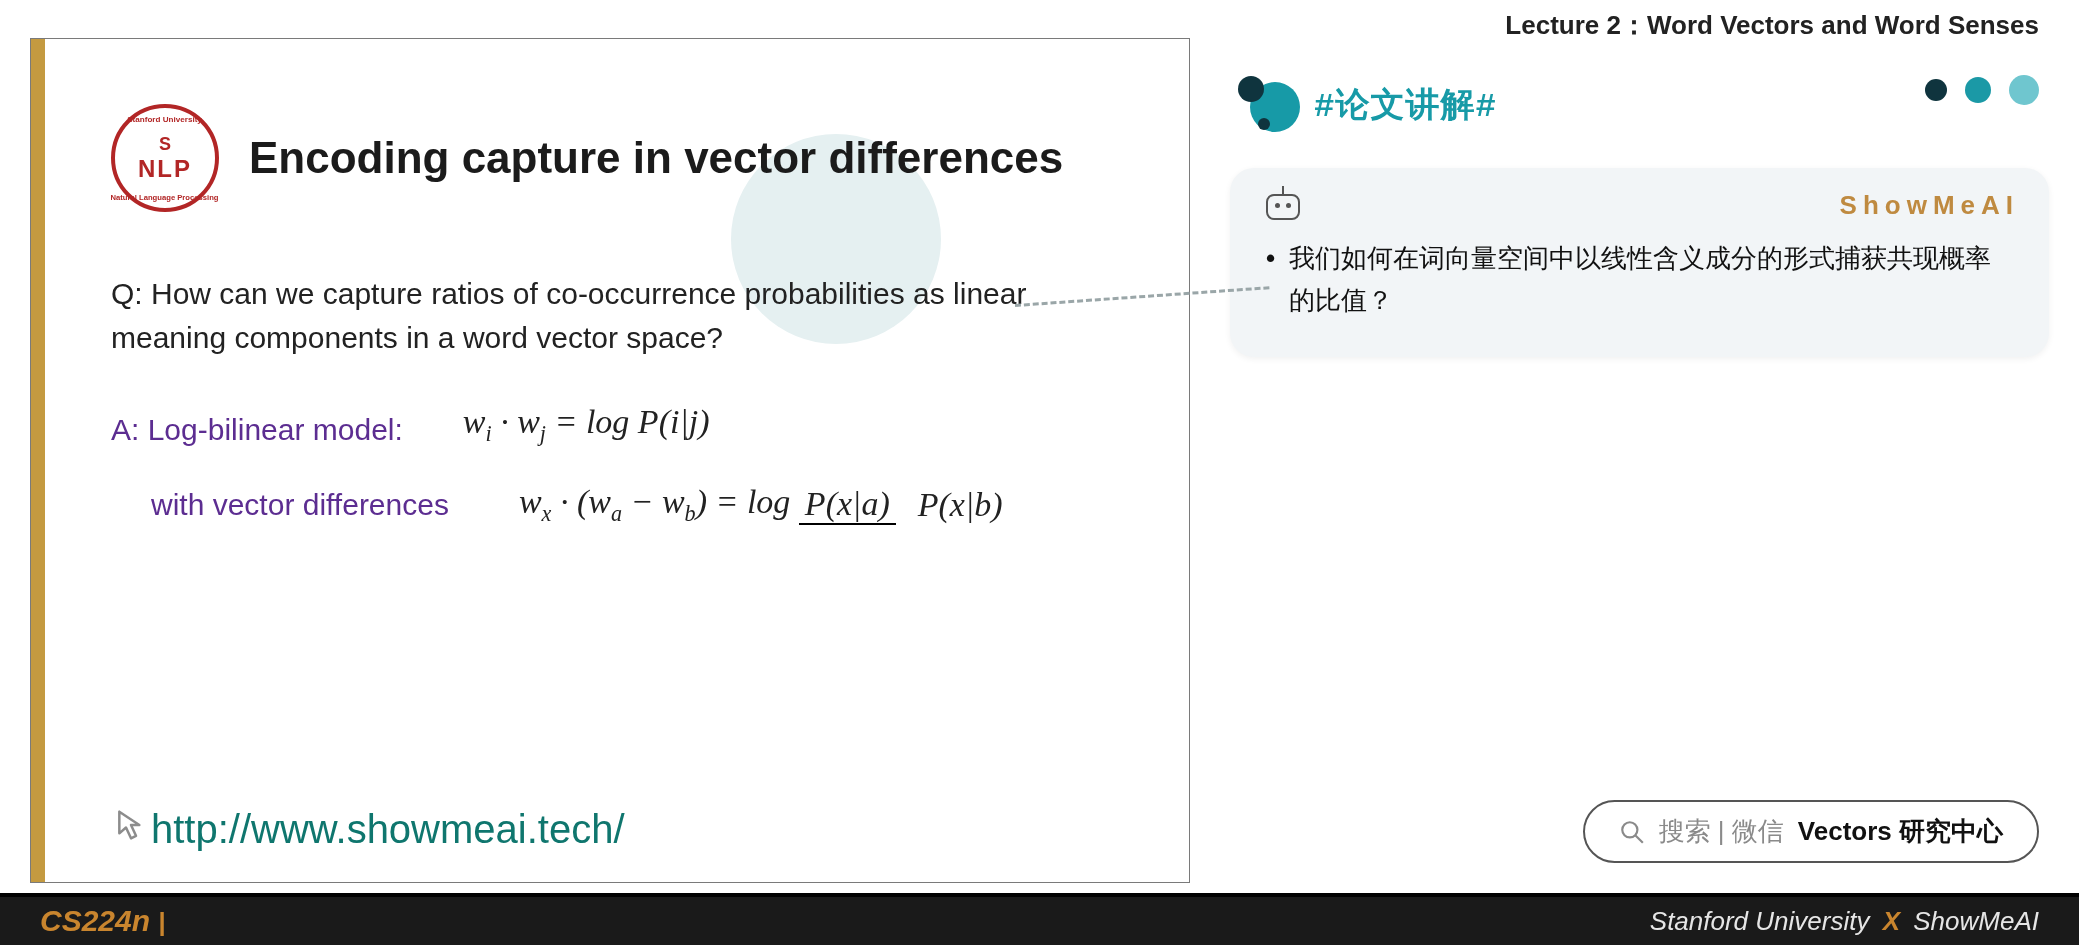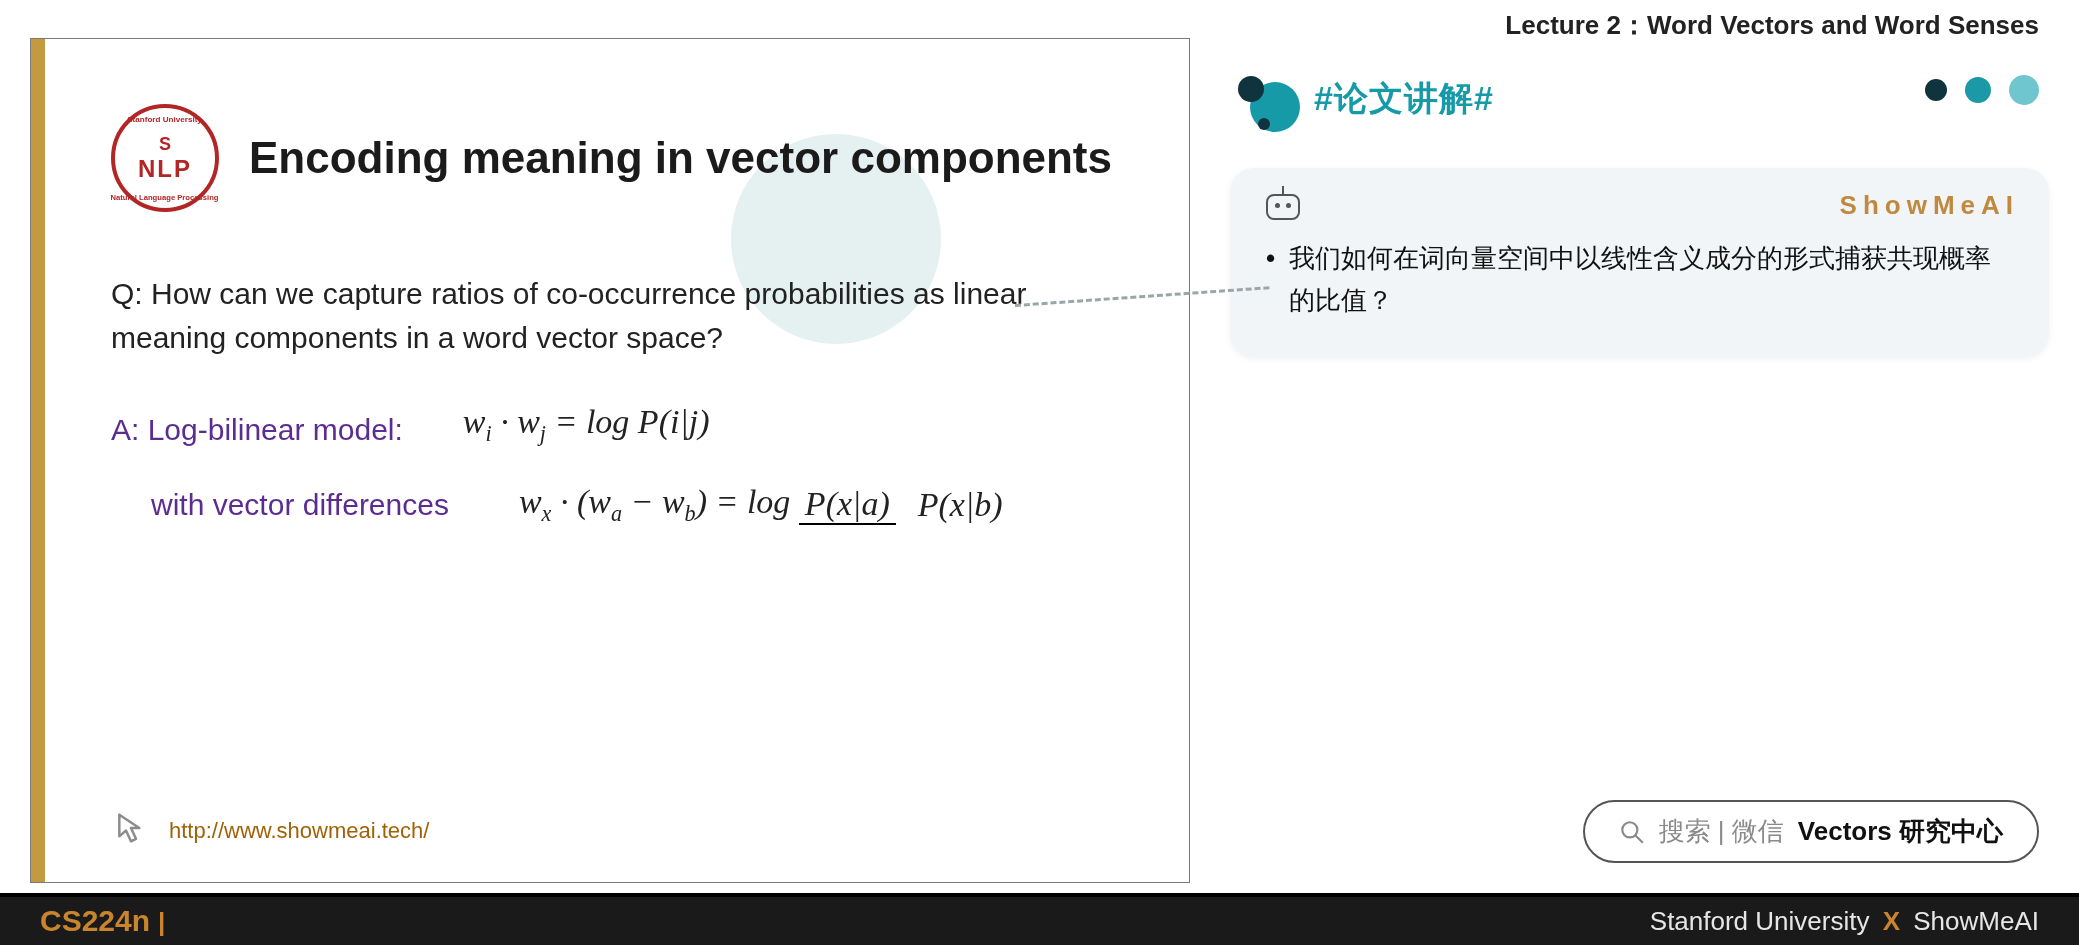--- a/index.html
+++ b/index.html
@@ -139,23 +139,22 @@
     gap: 16px;
   }
   .frac .num { border-bottom: 2px solid #000; padding: 0 6px; }
   .frac .den { padding: 0 6px; }
   .slide-footer {
     position: absolute;
     bottom: 28px;
     left: 80px;
     display: flex;
     align-items: center;
-    gap: 18px;
-    color: #a16207;
-    font-size: 22px;
+    color: #0f766e;
+    font-size: 40px;
   }
   .cursor-icon svg { width: 40px; height: 40px; }
 
   
   .right-col {
     flex: 1;
     padding-top: 50px;
     position: relative;
   }
   .dots-row {
@@ -165,23 +164,24 @@
     gap: 18px;
     align-items: center;
   }
   .dot { border-radius: 50%; }
   .dot.d1 { width: 22px; height: 22px; background: #0f343e; }
   .dot.d2 { width: 26px; height: 26px; background: #1b99a6; }
   .dot.d3 { width: 30px; height: 30px; background: #6fc6cf; }
 
   .section-badge {
     display: flex;
-    align-items: flex-start;
+    align-items: flex-end;
     gap: 14px;
     margin-top: 6px;
+    font-family: Liberation Mono, monospace;
   }
   .badge-shape {
     position: relative;
     width: 70px; height: 52px;
   }
   .badge-shape .big {
     position: absolute;
     right: 0; top: 6px;
     width: 50px; height: 50px;
     background: #179aa7;
@@ -297,20 +297,21 @@
   .bottom-bar {
     height: 55px;
     background: #1a1a1a;
     color: #e6e6e6;
     display: flex;
     align-items: center;
     justify-content: space-between;
     padding: 0 40px;
     font-size: 26px;
     border-top: 4px solid #000;
+    font-style: italic;
   }
   .bottom-left { display: flex; align-items: baseline; gap: 8px; }
   .course-code { color: #c9852e; font-weight: 800; font-size: 30px; }
   .pipe { color: #c9852e; font-weight: 800; }
   .course-name { color: #e6e6e6; font-weight: 300; margin-left: 6px; }
   .bottom-right { color: #e6e6e6; }
   .bottom-right .x { color: #c9852e; font-weight: 700; padding: 0 6px; }
 </style>
 </head>
 <body>
@@ -325,21 +326,21 @@
     <div class="slide-inner">
       <div class="bg-circle"></div>
 
       <div class="slide-title-row">
         <div class="logo-circle">
           <span class="arc-top">Stanford University</span>
           <span class="s">S</span>
           <span class="nlp">NLP</span>
           <span class="arc-bot">Natural Language Processing</span>
         </div>
-        <h1 class="slide-title">Encoding meaning in vector components</h1>
+        <h1 class="slide-title">Encoding capture in vector differences</h1>
       </div>
 
       <div class="slide-body">
         <p class="question-text">Q: How can we capture ratios of co-occurrence probabilities as linear meaning components in a word vector space?</p>
 
         <div class="answer-row">
           <span class="answer-label">A: Log-bilinear model:</span>
           <span class="formula">
             <span>w</span><sub>i</sub><span> · </span><span>w</span><sub>j</sub><span> = log P(i|j)</span>
           </span>

